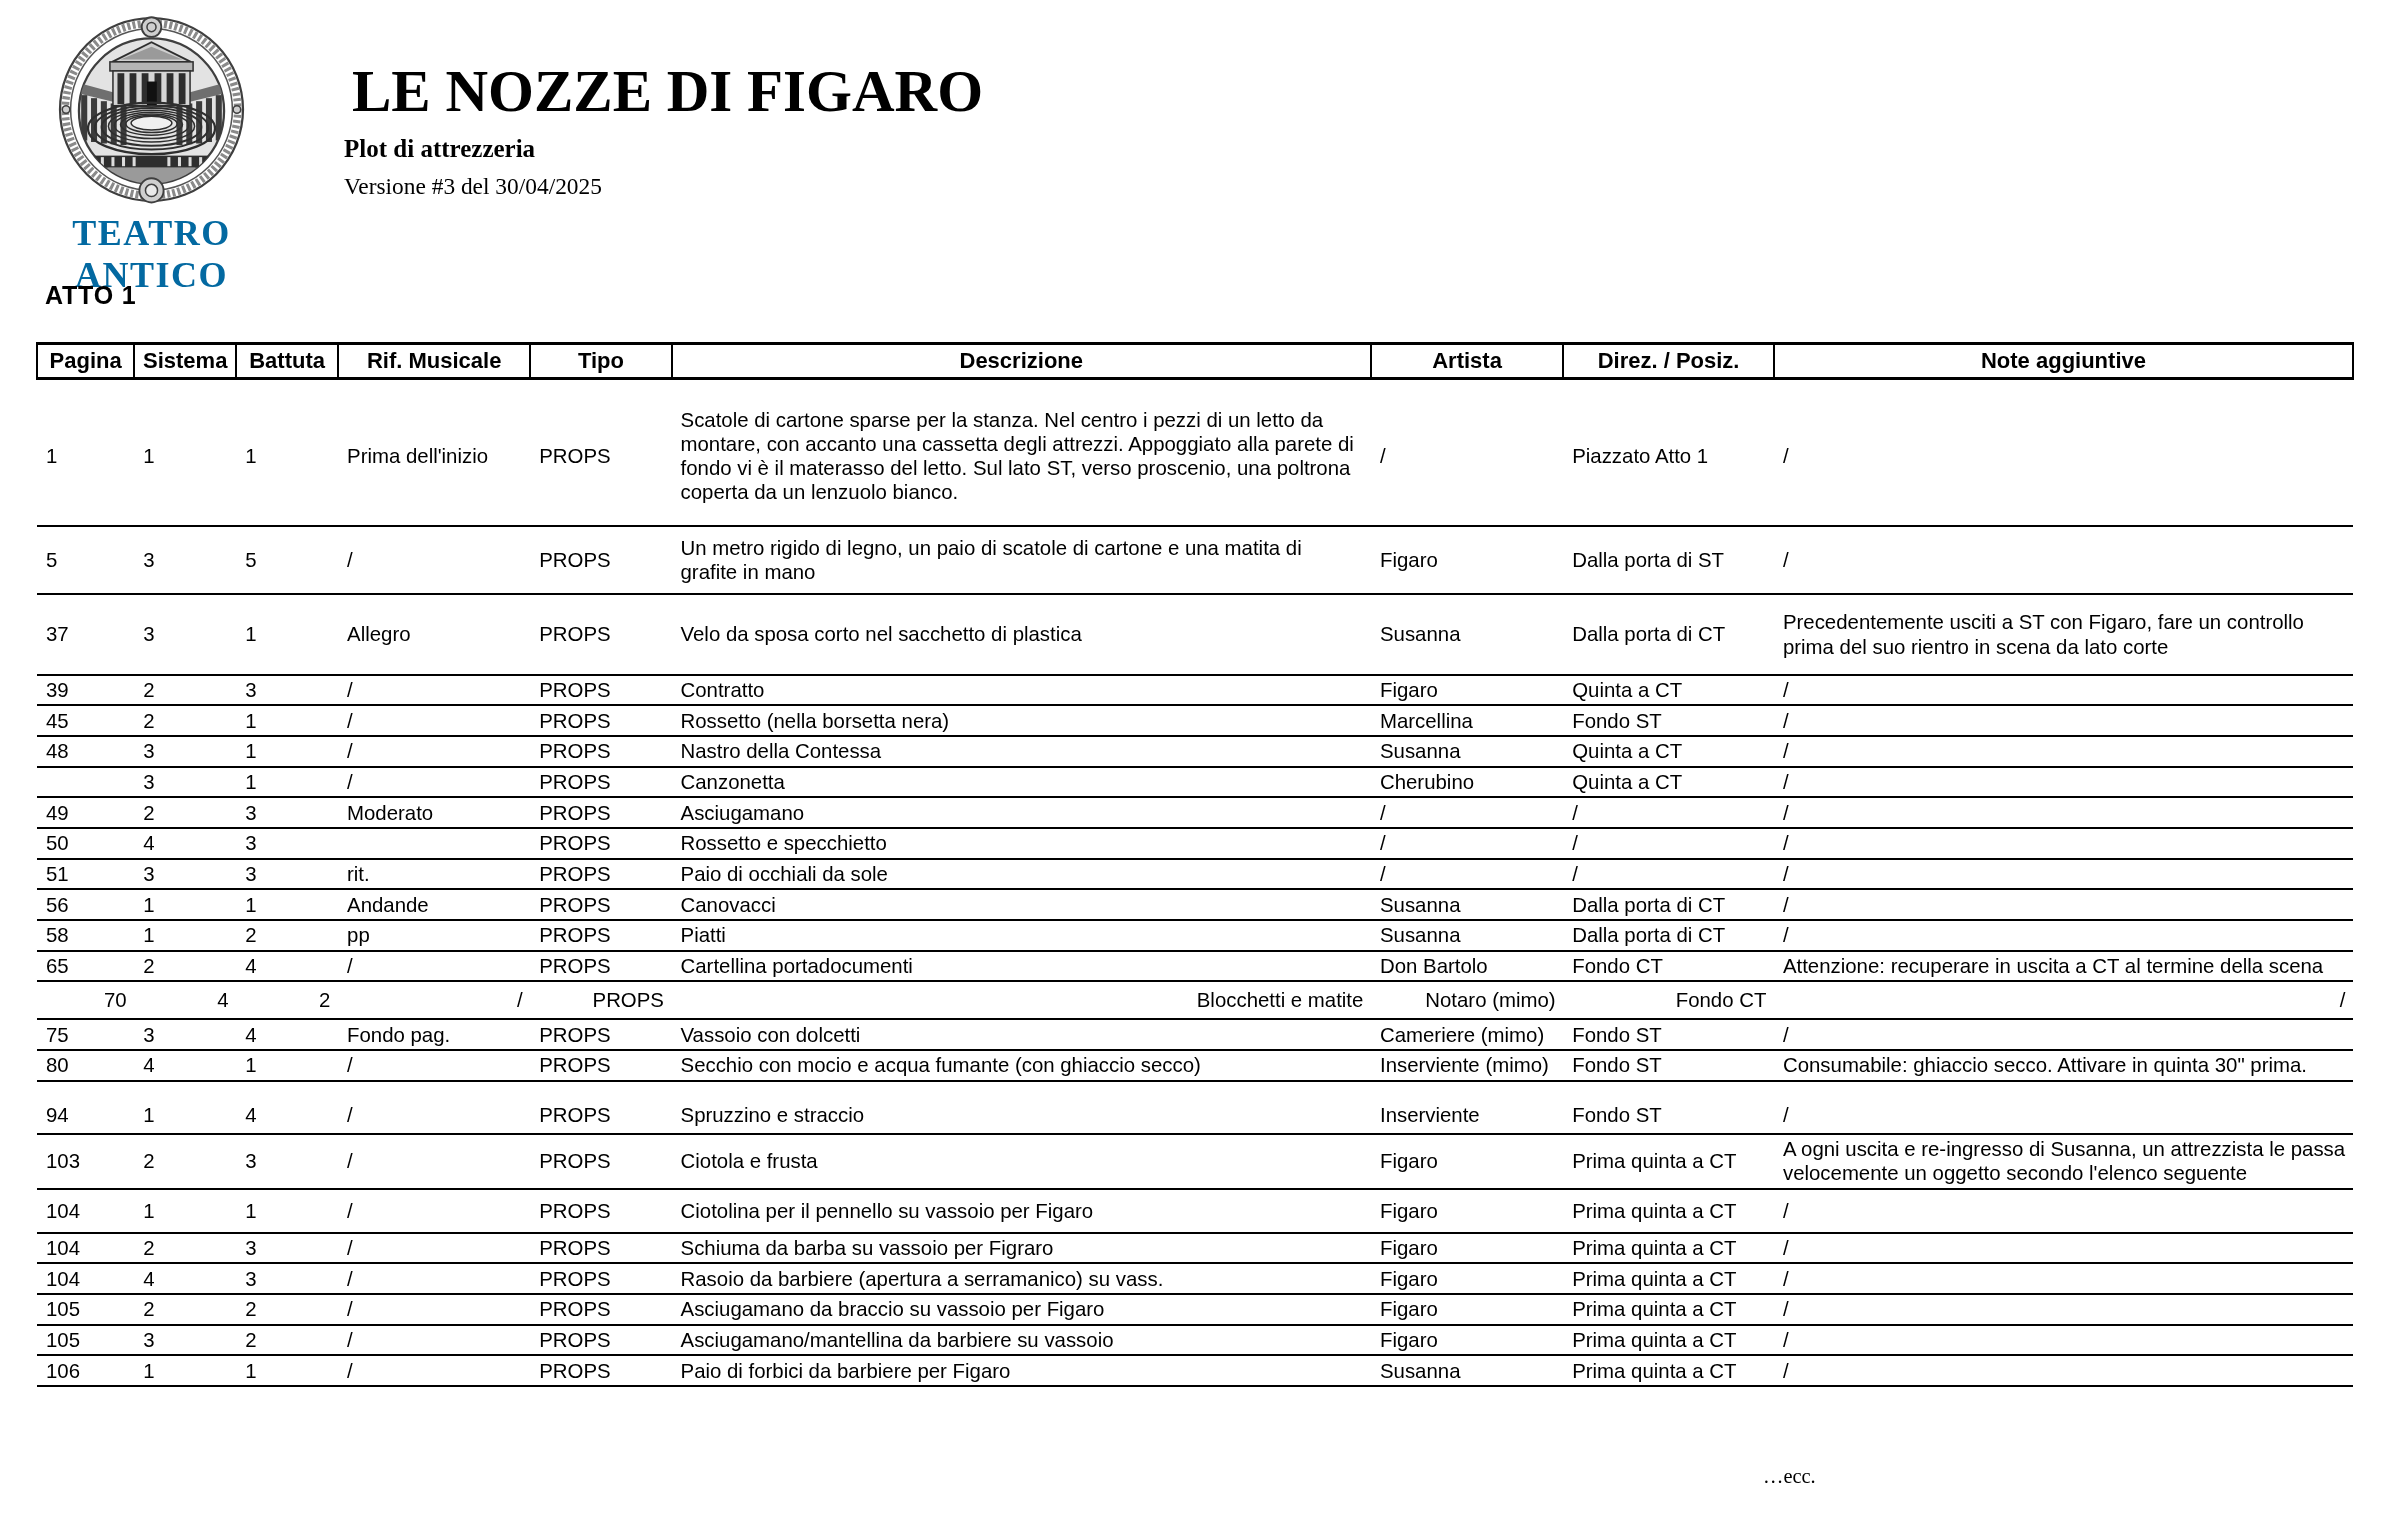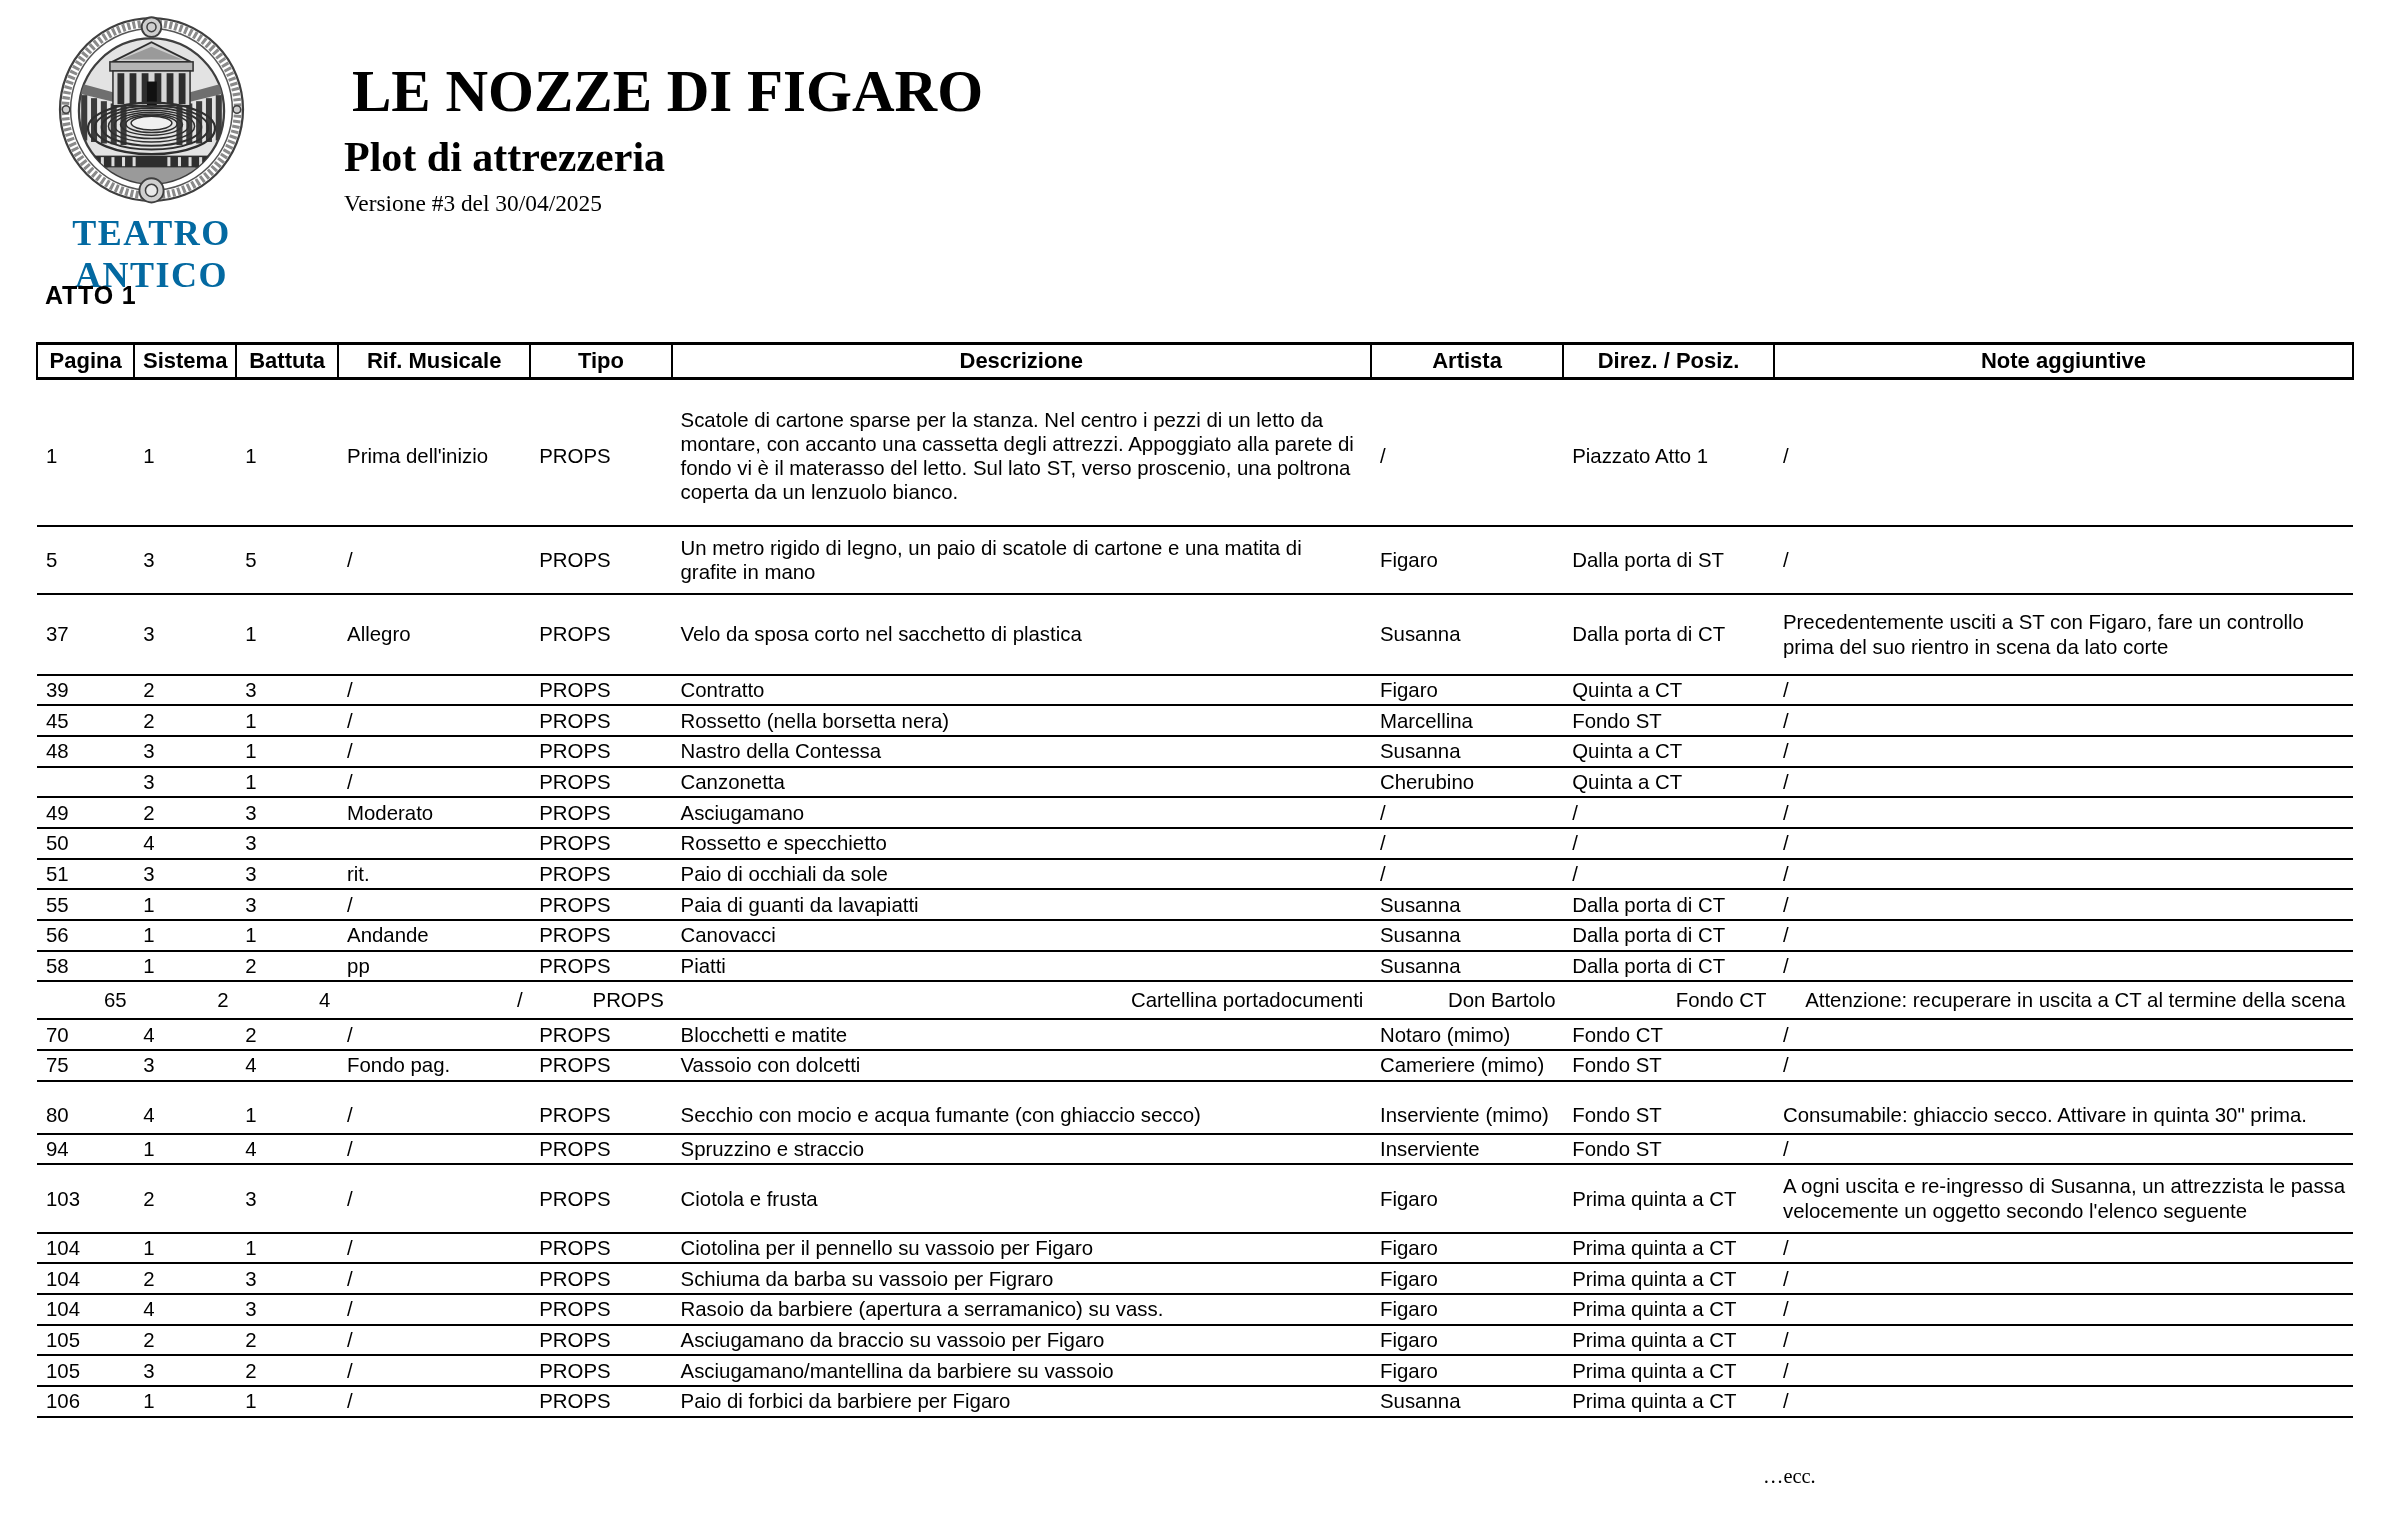--- a/index.html
+++ b/index.html
@@ -9,21 +9,21 @@
   }
 
   
   .logo { position:absolute; left:50px; top:15px; width:203px; text-align:center; }
   .logo-name {
     margin-top:4.5px; font-family:"Liberation Serif", serif; font-weight:bold;
     color:#0369a1; font-size:36px; line-height:1.18; letter-spacing:1.5px;
   }
   .title-block { position:absolute; left:344px; top:54px; }
   .doc-title   { margin:8px; font-family:"Liberation Serif", serif; font-weight:bold; font-size:59px; line-height:1;text-align:center; }
-  .doc-subtitle{ margin:15px 0 0 0; font-family:"Liberation Serif", serif; font-weight:bold; font-size:42px; line-height:1; }
+  .doc-subtitle{ margin:15px 0 0 0; font-family:"Liberation Serif", serif; font-weight:bold; font-size:25px; line-height:1; }
   .doc-version { margin:13.6px 0 0 0; font-family:"Liberation Serif", serif; font-size:23.4px; line-height:1; }
 
   .act-label { position:absolute; left:45px; top:281px; font-size:25px; font-weight:bold; letter-spacing:0.8px; }
 
   
   .table-wrap { position:absolute; left:36px; top:342px; width:2318px; }
   table { width:100%; border-collapse:collapse; table-layout:fixed; font-size:20.4px; line-height:1.18; }
   thead th {
     border-top:3px solid #000; border-bottom:3px solid #000;
     border-left:2.3px solid #000; font-size:22px; font-weight:bold;
@@ -266,31 +266,20 @@
             <td>3</td>
             <td>3</td>
             <td>rit.</td>
             <td>PROPS</td>
             <td>Paio di occhiali da sole</td>
             <td>/</td>
             <td>/</td>
             <td>/</td>
           </tr>
           <tr>
-            <td>55</td>
-            <td>1</td>
-            <td>3</td>
-            <td>/</td>
-            <td>PROPS</td>
-            <td>Paia di guanti da lavapiatti</td>
-            <td>Susanna</td>
-            <td>Dalla porta di CT</td>
-            <td>/</td>
-          </tr>
-          <tr>
             <td>56</td>
             <td>1</td>
             <td>1</td>
             <td>Andande</td>
             <td>PROPS</td>
             <td>Canovacci</td>
             <td>Susanna</td>
             <td>Dalla porta di CT</td>
             <td>/</td>
           </tr>

